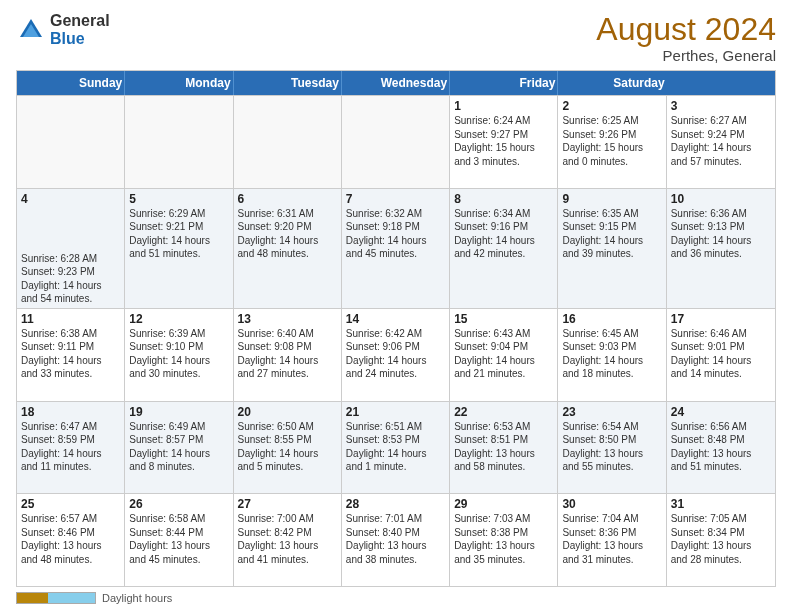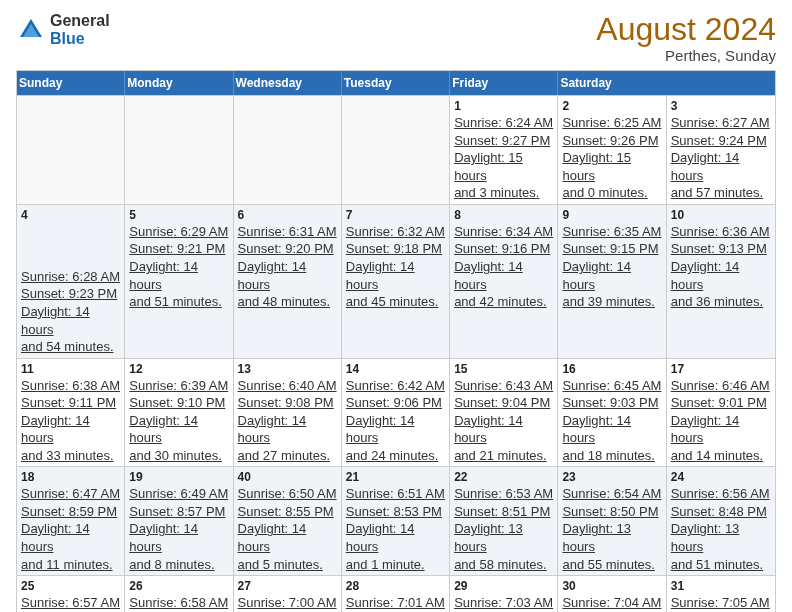--- a/index.html
+++ b/index.html
@@ -68,21 +68,21 @@
     }
     .cal-header {
       display: grid;
       grid-template-columns: repeat(7, 1fr);
       background: #2a6db5;
     }
     .cal-header-cell {
       color: #fff;
       font-size: 12px;
       font-weight: bold;
-      text-align: left;
+      text-align: right;
       padding: 5px 2px;
       border-right: 1px solid #5090d0;
     }
     .cal-header-cell:last-child { border-right: none; }
     .cal-body {
       flex: 1;
       display: flex;
       flex-direction: column;
     }
     .cal-row {
@@ -103,24 +103,23 @@
     .cal-cell:last-child { border-right: none; }
     .cal-cell.empty { background: #f8f8f8; }
     .cal-cell.alt-row { background: #f0f4f8; }
     .day-num {
       font-size: 12px;
       font-weight: bold;
       color: #222;
       margin-bottom: 1px;
     }
     .cell-text {
-      font-size: 13px;
+      font-size: 10px;
       line-height: 1.35;
       color: #333;
-      text-decoration: underline;
     }
     .footer {
       display: flex;
       align-items: center;
       padding-top: 5px;
       font-size: 11px;
       color: #555;
       gap: 6px;
     }
     .footer-bar {
@@ -140,30 +139,30 @@
         <polygon points="15,4 26,22 4,22" fill="#1a6bb5"></polygon>
         <polygon points="15,9 23,22 7,22" fill="#4ea0e0"></polygon>
       </svg>
       <div class="logo-text">
         <span class="logo-general">General</span>
         <span class="logo-blue">Blue</span>
       </div>
     </div>
     <div class="title-block">
       <div class="month-year">August 2024</div>
-      <div class="location">Perthes, Sunday</div>
+      <div class="location">Perthes, General</div>
     </div>
   </div>
 
   <div class="calendar">
     <div class="cal-header">
         <div class="cal-header-cell">Sunday</div>
         <div class="cal-header-cell">Monday</div>
+        <div class="cal-header-cell">Tuesday</div>
         <div class="cal-header-cell">Wednesday</div>
-        <div class="cal-header-cell">Tuesday</div>
         <div class="cal-header-cell">Friday</div>
         <div class="cal-header-cell">Saturday</div>
       </div>
     <div class="cal-body">
         <div class="cal-row">
           <div class="cal-cell empty"></div>
           <div class="cal-cell empty"></div>
           <div class="cal-cell empty"></div>
           <div class="cal-cell empty"></div>
           <div class="cal-cell">
@@ -299,21 +298,21 @@
 and 11 minutes.</div>
           </div>
           <div class="cal-cell alt-row">
             <div class="day-num">19</div>
             <div class="cell-text" style="white-space: pre-line;">Sunrise: 6:49 AM
 Sunset: 8:57 PM
 Daylight: 14 hours
 and 8 minutes.</div>
           </div>
           <div class="cal-cell alt-row">
-            <div class="day-num">40</div>
+            <div class="day-num">20</div>
             <div class="cell-text" style="white-space: pre-line;">Sunrise: 6:50 AM
 Sunset: 8:55 PM
 Daylight: 14 hours
 and 5 minutes.</div>
           </div>
           <div class="cal-cell alt-row">
             <div class="day-num">21</div>
             <div class="cell-text" style="white-space: pre-line;">Sunrise: 6:51 AM
 Sunset: 8:53 PM
 Daylight: 14 hours

